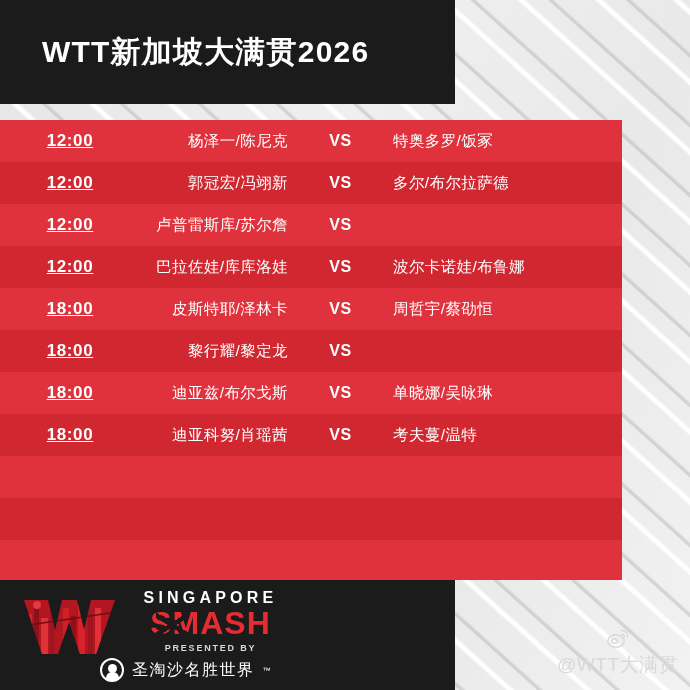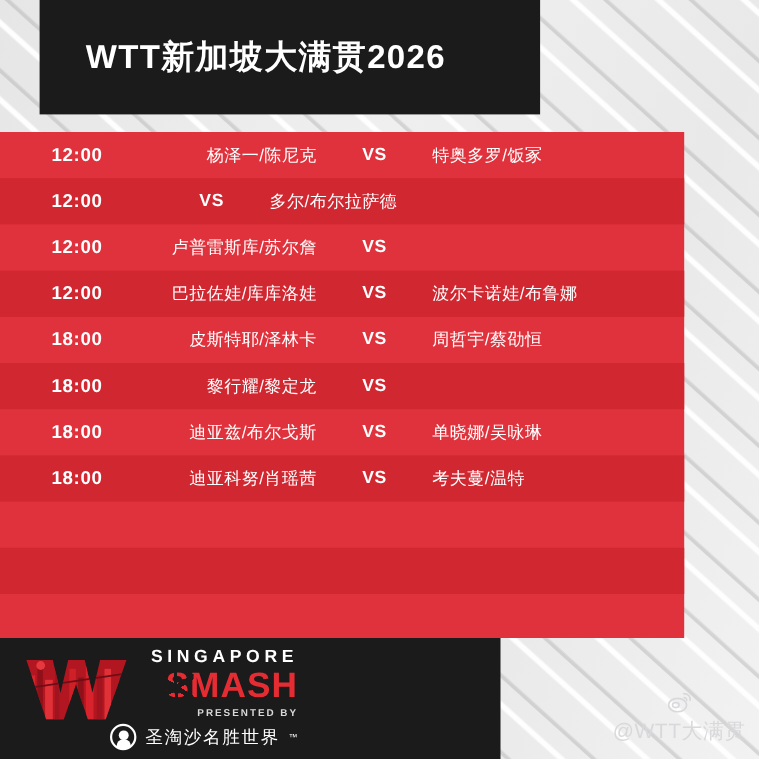--- a/index.html
+++ b/index.html
@@ -30,21 +30,20 @@
       linear-gradient(115deg,#e6e6e7 0%,#efefef 40%,#e9e9ea 70%,#f2f2f2 100%);
     z-index:0;
   }
 
   
   #header{
     position:absolute; left:0; top:0;
     width:455px; height:104px;
     background:#1b1b1b;
     z-index:2;
-    margin-left:36px;
   }
   #title{
     position:absolute; left:42px; top:32px;
     color:#ffffff;
     font-size:30px; font-weight:bold;
     letter-spacing:1.2px;
     white-space:nowrap;
   }
   #subtitle-row{
     position:absolute; left:42px; top:76px;
@@ -77,20 +76,21 @@
     display:flex; align-items:center;
   }
   .match-row.alt{ background:#d02730; }
 
   .cell-time{
     width:140px;
     text-align:center;
     color:#ffffff;
     font-size:17px; font-weight:bold;
     letter-spacing:.6px;
+    text-decoration:underline;
   }
   .cell-left{
     width:148px;
     text-align:right;
     color:#ffffff;
     font-size:15.5px;
     letter-spacing:.4px;
     white-space:nowrap;
   }
   .cell-vs{
@@ -119,23 +119,23 @@
   #logo-area{
     position:absolute; left:22px; top:8px;
     width:245px; height:96px;
   }
   
   #sg-mark{
     position:absolute; left:0; top:8px;
     width:95px; height:62px;
   }
   #smash-block{
-    position:absolute; left:104px; top:2px;
+    position:absolute; left:116px; top:2px;
     width:145px;
-    text-align:right;
+    text-align:center;
   }
   #smash-singapore{
     color:#ffffff;
     font-size:16px; font-weight:bold;
     letter-spacing:4.2px;
     line-height:1;
   }
   #smash-word{
     position:relative;
     color:#e52c33;
@@ -216,20 +216,21 @@
 
 <div id="schedule">
     <div class="match-row">
       <div class="cell-time">12:00</div>
       <div class="cell-left">杨泽一/陈尼克</div>
       <div class="cell-vs">VS</div>
       <div class="cell-right">特奥多罗/饭冢</div>
     </div>
     <div class="match-row alt">
       <div class="cell-time">12:00</div>
+      <div class="cell-left">郭冠宏/冯翊新</div>
       <div class="cell-vs">VS</div>
       <div class="cell-right">多尔/布尔拉萨德</div>
     </div>
     <div class="match-row">
       <div class="cell-time">12:00</div>
       <div class="cell-left">卢普雷斯库/苏尔詹</div>
       <div class="cell-vs">VS</div>
     </div>
     <div class="match-row alt">
       <div class="cell-time">12:00</div>

